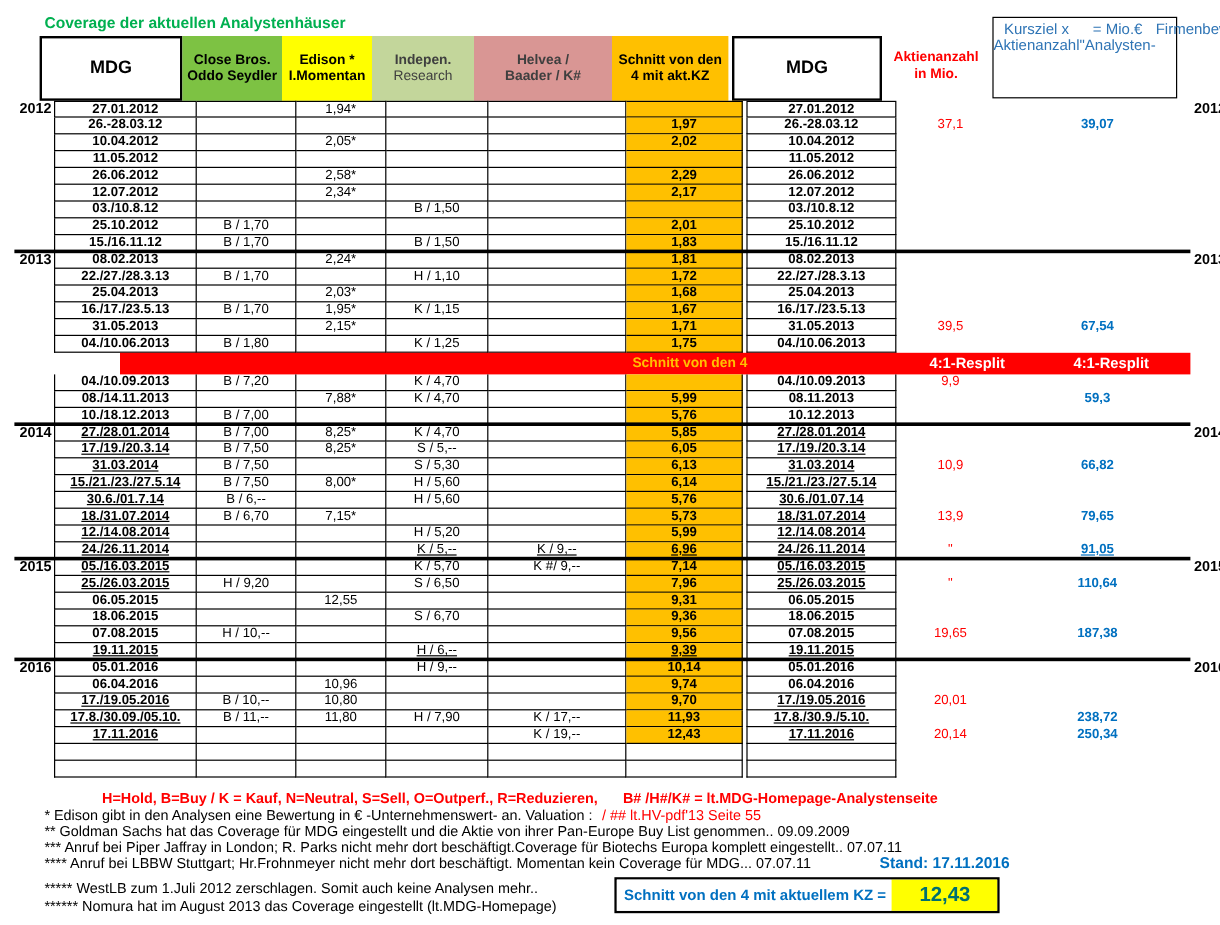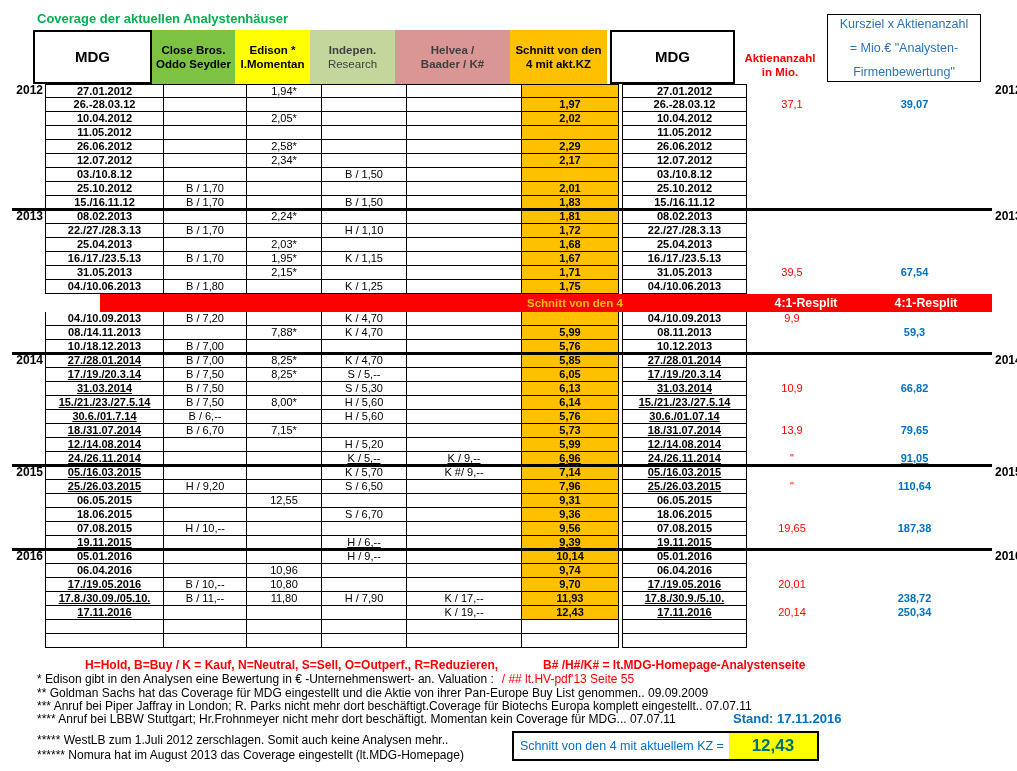--- a/index.html
+++ b/index.html
@@ -1,31 +1,31 @@
 <!DOCTYPE html>
 <html><head>
 <meta charset="utf-8">
 <style>
   html,body{margin:0;padding:0;background:#fff}
   .screen{position:relative;width:1017px;height:771px;background:#fff;
     font-family:"Liberation Sans",sans-serif;overflow:hidden;color:#000}
   .title{position:absolute;left:37px;top:11px;font-size:13px;font-weight:bold;color:#00B050}
   .legendbox{position:absolute;left:827px;top:14px;width:152px;height:62px;border:1px solid #000;
-    color:#2E74B5;font-size:12.5px;text-align:center;display:flex;flex-direction:column;
+    color:#2E74B5;font-size:12.5px;text-align:center;display:flex;flex-direction:row;
     justify-content:space-between;padding:2px 0;line-height:14px}
   .hd{position:absolute;top:30px;height:54px;display:flex;flex-direction:column;justify-content:center;
     text-align:center;font-weight:bold;font-size:11.5px;line-height:14px;box-sizing:border-box}
   #h-mdg{left:33px;width:119px;border:2px solid #000;background:#fff;font-size:15px}
   #h-close{left:152px;width:83px;background:#7DC243}
   #h-edison{left:235px;width:75px;background:#FFFF00}
   #h-indep{left:310px;width:85px;background:#C3D69B;color:#3F3F3F}
   #h-helvea{left:395px;width:115px;background:#D99694;color:#3F3F3F}
   #h-schnitt{left:510px;width:97px;background:#FFC000}
   #h-mdg2{left:610px;width:125px;border:2px solid #000;background:#fff;font-size:15px}
-  #h-aktien{left:735px;width:90px;color:#FF0000;justify-content:flex-end;padding-bottom:5px}
+  #h-aktien{left:735px;width:90px;color:#FF0000;padding-bottom:5px}
   .fw-n{font-weight:normal}
   #rows{position:absolute;left:12px;top:84px;width:1017px}
   .row{position:relative;height:14px;font-size:11px}
   .cell{position:absolute;top:0;height:100%;box-sizing:border-box;text-align:center;
     line-height:13px;white-space:nowrap}
   .b{border-right:1px solid #000;border-bottom:1px solid #000}
   .c-yl{left:1px;width:30px;text-align:right;font-weight:bold;font-size:12px}
   .c-d{left:33px;width:119px;border-left:1px solid #000;font-weight:bold}
   .c-c1{left:152px;width:83px}
   .c-c2{left:235px;width:75px}
@@ -45,25 +45,25 @@
   .bannerstrip{position:absolute;left:88px;top:0;width:892px;height:18px;background:#FF0000;
     color:#fff;font-weight:bold;font-size:12.3px;line-height:18px}
   .bannerstrip span{position:absolute;top:0;white-space:nowrap}
   .bn-main{left:38px}
   .bn-schnitt{left:427px;color:#FFC000;font-size:11.5px}
   .bn-r1{left:645px;width:122px;text-align:center}
   .bn-r2{left:765px;width:122px;text-align:center}
   .note{position:absolute;font-size:12px;color:#000;white-space:nowrap;line-height:13px}
   .red{color:#FF0000;font-weight:bold}
   .redtail{color:#FF0000;margin-left:8px}
-  .gap{margin-left:45px}
+  .gap{margin-left:21px}
   .stand{position:absolute;left:733px;top:711px;color:#0070C0;font-weight:bold;font-size:13px}
   .summary{position:absolute;left:512px;top:731px;height:26px;border:2px solid #000;
     display:flex;align-items:stretch}
-  .summary-label{color:#0070C0;font-weight:normal;font-size:12.5px;padding:0 5px 0 6px;
+  .summary-label{color:#0070C0;font-weight:bold;font-size:12.5px;padding:0 5px 0 6px;
     background:#fff;display:flex;align-items:center;white-space:nowrap}
   .summary-value{background:#FFFF00;color:#007070;font-weight:bold;font-size:17px;width:88px;
     display:flex;align-items:center;justify-content:center}
 </style>
 </head>
 <body>
 
 <div class="screen">
 
   <div class="title">Coverage der aktuellen Analystenhäuser</div>

